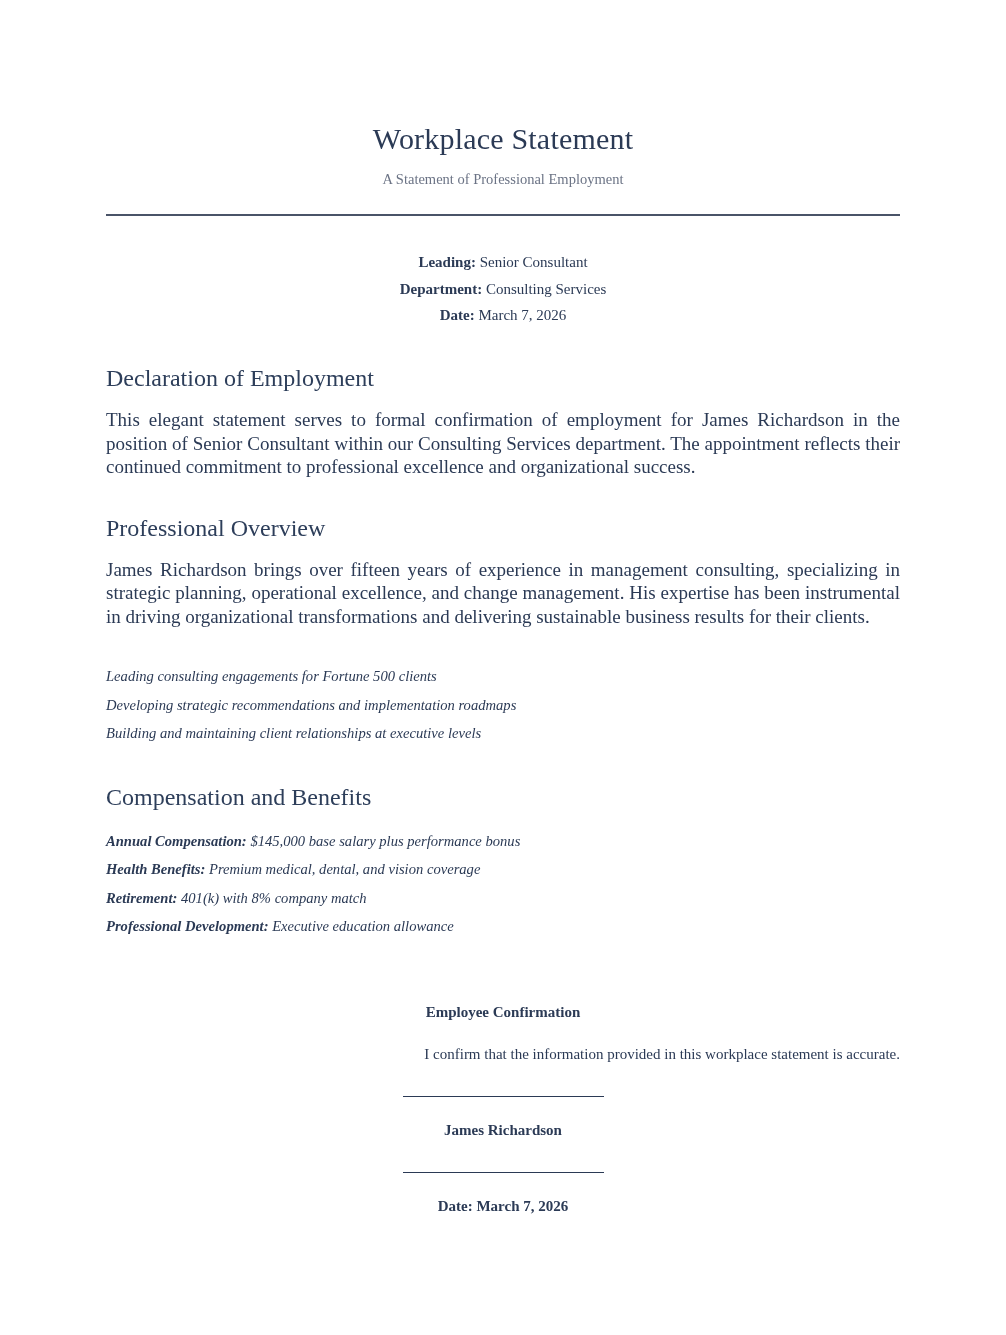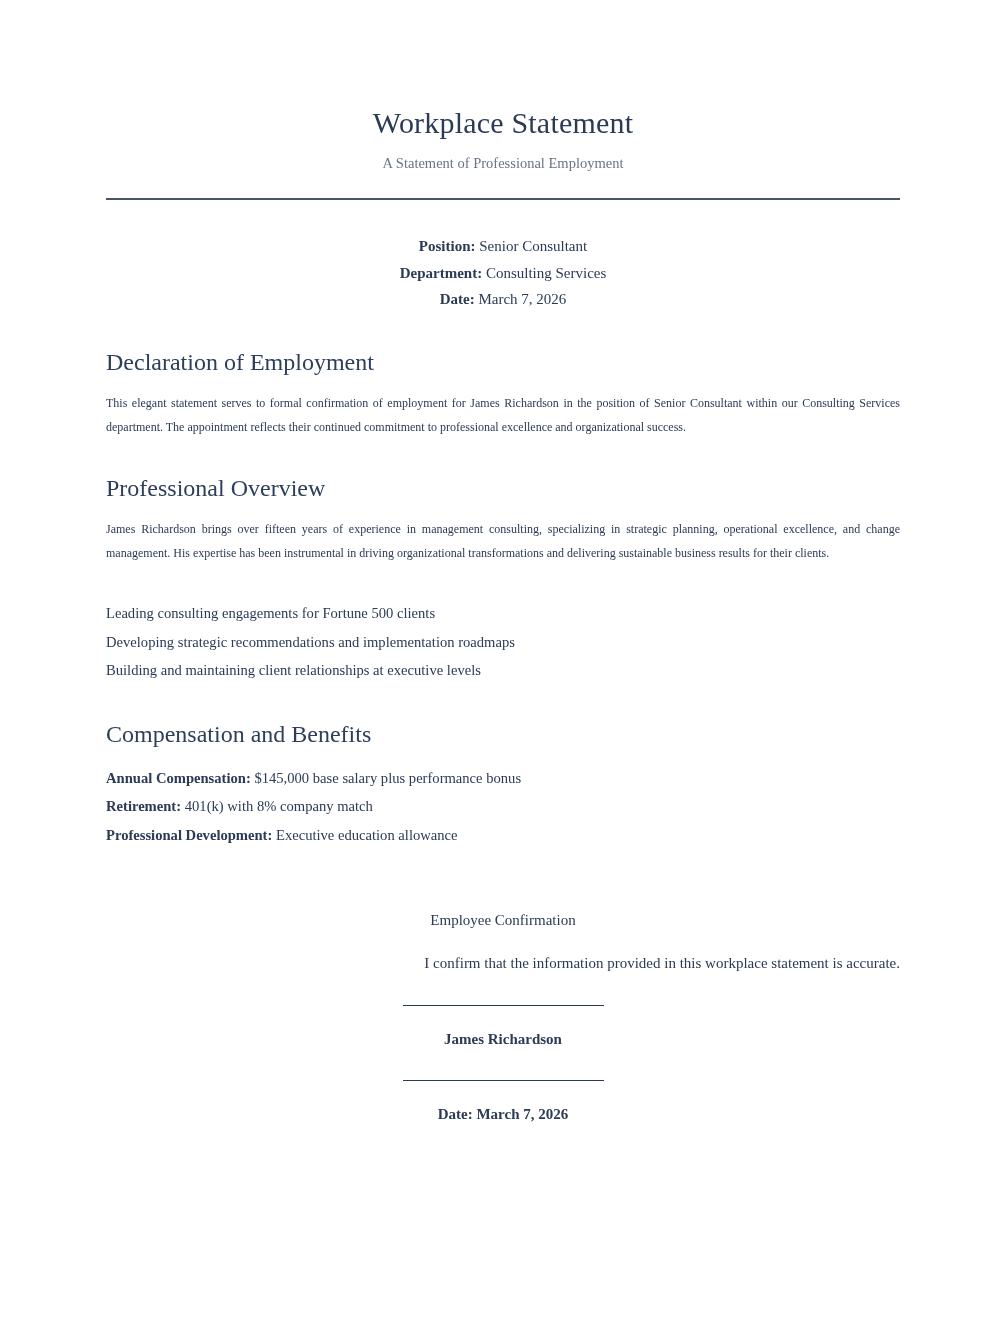--- a/index.html
+++ b/index.html
@@ -13,21 +13,21 @@
     font-family: "Liberation Serif", "DejaVu Serif", serif;
     color: #2b3a55;
     -webkit-font-smoothing: antialiased;
   }
   .page {
     position: relative;
     width: 1006px;
     height: 1166px;
     background: #ffffff;
     box-sizing: border-box;
-    padding: 0 106px;
+    padding: 16px 106px;
   }
   .doc-header {
     padding-top: 104px;
     text-align: center;
   }
   .doc-title {
     font-size: 30px;
     font-weight: normal;
     letter-spacing: 0.2px;
     color: #2b3a55;
@@ -62,46 +62,47 @@
     margin-top: 34px;
   }
   .section-heading {
     font-size: 24px;
     font-weight: normal;
     color: #2d3e5a;
     margin: 0 0 14px 0;
     line-height: 1.3;
   }
   .body-text {
-    font-size: 12px;
+    font-size: 19px;
     line-height: 23.5px;
     text-align: justify;
     color: #2b3a55;
     margin: 0;
   }
   .item-list {
     list-style: none;
     margin: 0;
     padding: 0;
   }
   .item-list li {
     font-size: 14.6px;
     line-height: 28.5px;
     color: #2b3a55;
+    font-style: italic;
   }
   .item-list li .lbl {
     font-weight: bold;
   }
   .confirmation {
     margin-top: 62px;
     text-align: center;
   }
   .confirm-title {
     font-size: 15px;
-    font-weight: normal;
+    font-weight: bold;
     color: #2b3a55;
     margin: 0;
     line-height: 1.3;
   }
   .confirm-text {
     font-size: 15px;
     color: #2b3a55;
     margin: 22px 0 0 0;
     line-height: 1.4;
     text-align: right;
@@ -133,21 +134,21 @@
 <div class="page">
 
   <div class="doc-header">
     <h1 class="doc-title">Workplace Statement</h1>
     <p class="doc-subtitle">A Statement of Professional Employment</p>
     <div class="header-rule"></div>
   </div>
 
   <div class="meta-block">
     <div class="meta-line">
-      <span class="lbl">Position:</span>
+      <span class="lbl">Leading:</span>
       <span>Senior Consultant</span>
     </div>
     <div class="meta-line">
       <span class="lbl">Department:</span>
       <span>Consulting Services</span>
     </div>
     <div class="meta-line">
       <span class="lbl">Date:</span>
       <span>March 7, 2026</span>
     </div>
@@ -172,20 +173,24 @@
   </div>
 
   <div class="section">
     <h2 class="section-heading">Compensation and Benefits</h2>
     <ul class="item-list">
       <li>
         <span class="lbl">Annual Compensation:</span>
         <span>$145,000 base salary plus performance bonus</span>
       </li>
       <li>
+        <span class="lbl">Health Benefits:</span>
+        <span>Premium medical, dental, and vision coverage</span>
+      </li>
+      <li>
         <span class="lbl">Retirement:</span>
         <span>401(k) with 8% company match</span>
       </li>
       <li>
         <span class="lbl">Professional Development:</span>
         <span>Executive education allowance</span>
       </li>
     </ul>
   </div>
 

